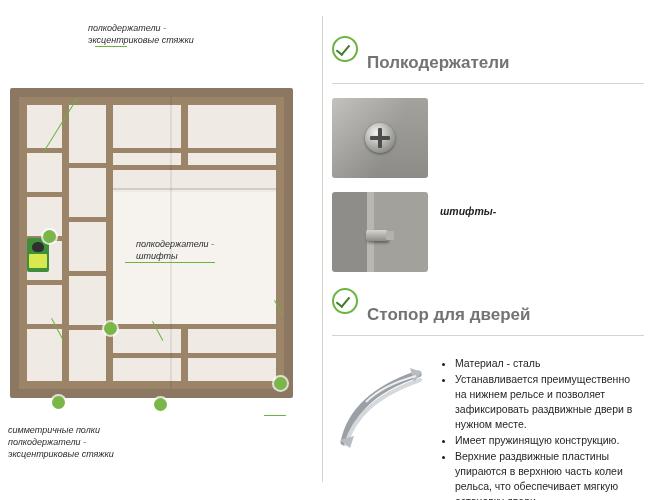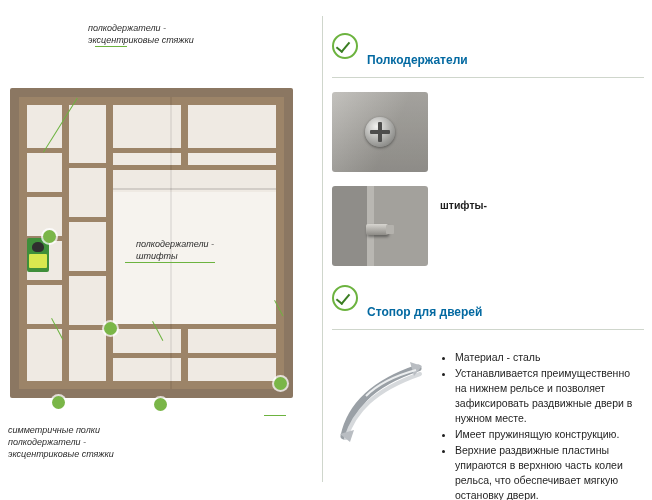--- a/index.html
+++ b/index.html
@@ -126,23 +126,23 @@
     position: absolute;
     left: 5px;
     top: 4px;
     width: 6px;
     height: 11px;
     border-right: 2.5px solid #3a7d22;
     border-bottom: 2.5px solid #3a7d22;
     transform: rotate(40deg);
   }
   .section-title {
-    font-size: 12px;
+    font-size: 17px;
     font-weight: bold;
-    color: #0369a1;
+    color: #737373;
     margin-top: 29px;
   }
   .hrule {
     height: 1px;
     background: #cfd6cc;
     margin: 10px 0 0 0;
   }
 
   .row {
     display: flex;
@@ -331,21 +331,21 @@
         <div class="section-title">Полкодержатели</div>
       </div>
       <div class="hrule"></div>
 
       <div class="row" style="margin-top:14px;">
         <div class="thumb thumb-concrete">
           <div class="cam-screw"></div>
         </div>
       </div>
 
-      <div class="row" style="margin-top:14px;">
+      <div class="row" style="margin-top:14px;font-style:italic;">
         <div class="thumb thumb-edge">
           <div class="pin"></div>
         </div>
         <div class="caption">
           <b>штифты-</b>
         </div>
       </div>
     </div>
 
     <div style="position:absolute; left:0; top:276px; width:312px;">

